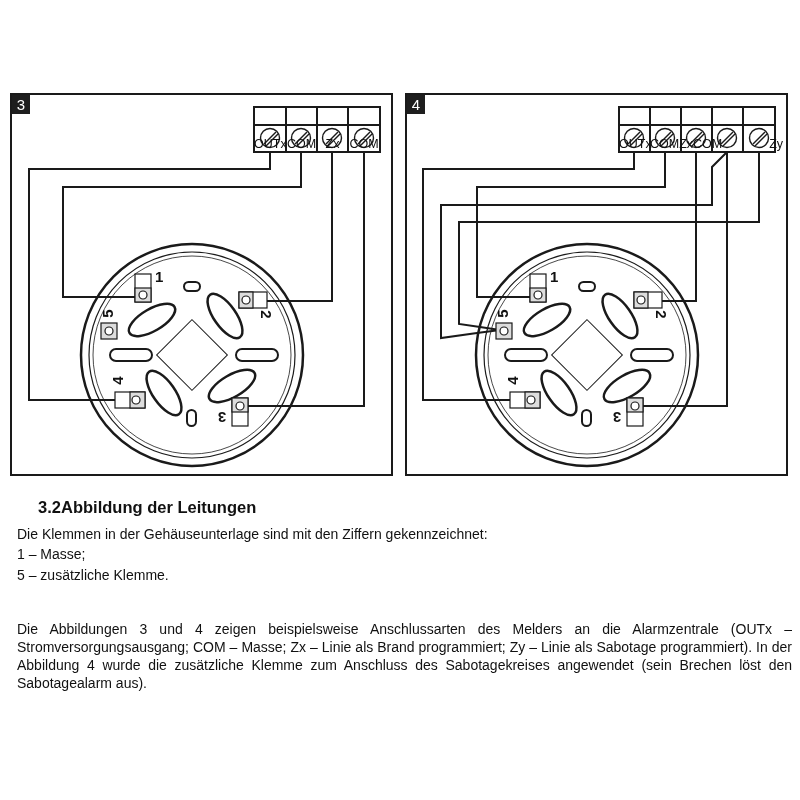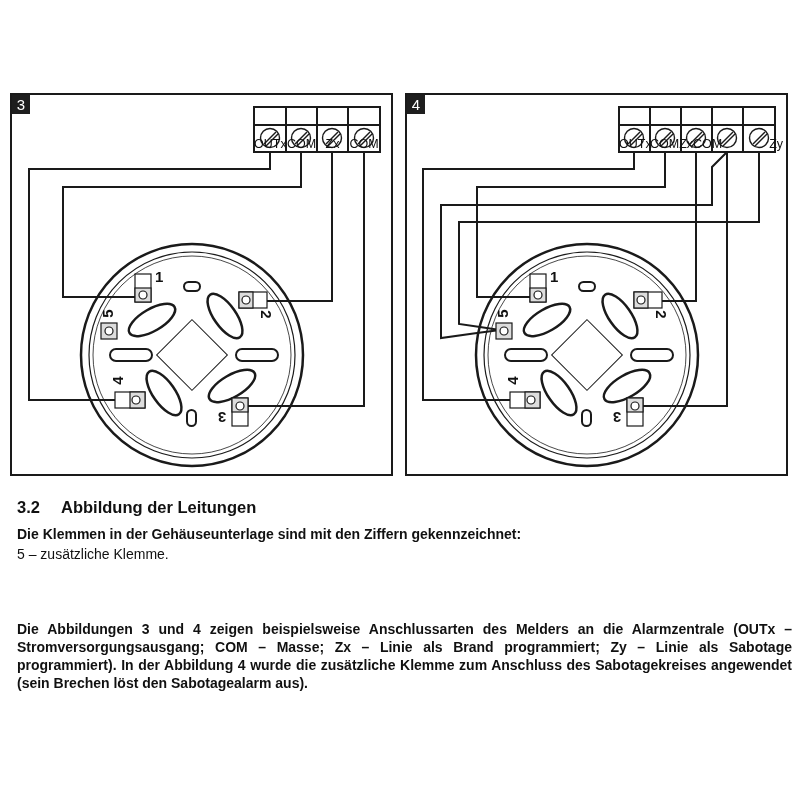--- a/index.html
+++ b/index.html
@@ -5,23 +5,23 @@
   html, body { margin: 0; padding: 0; background: #ffffff; }
   body { width: 800px; height: 800px; position: relative; overflow: hidden;
          font-family: "Liberation Sans", sans-serif; color: #111; }
   .figure { position: absolute; top: 0; left: 0; }
   .fig-svg { position: absolute; left: 0; top: 0; }
   .fig-num { position: absolute; background: #1e1e1e; color: #fff;
              font-family: "Liberation Sans", sans-serif; font-size: 15px;
              width: 18px; height: 19px; line-height: 19px; text-align: center; }
   .heading { position: absolute; left: 17px; top: 498px; font-size: 16.5px;
              font-weight: bold; margin: 0; white-space: nowrap; }
-  .heading .num { display: inline-block; width: 44px; }
+  .heading .num { display: inline-block; width: 44px; text-align: right; }
   .body-text { position: absolute; left: 17px; width: 775px; font-size: 14px;
-               line-height: 20.5px; margin: 0; font-weight: bold; }
+               line-height: 20.5px; margin: 0; }
   .intro { top: 524px; }
   .list { position: absolute; left: 17px; top: 544px; margin: 0; padding: 0;
           list-style: none; font-size: 14px; line-height: 20.5px; }
   .para { top: 620px; text-align: justify; line-height: 18px; }
   .term-label { font-family: "Liberation Sans Narrow", "Liberation Sans", sans-serif; margin-top: 28px; }
 </style>
 </head>
 <body>
 
 <div class="figure">
@@ -187,15 +187,16 @@
   <span style="position:absolute;left:613px;top:409px;font-size:15px;font-weight:bold;transform:rotate(180deg);">3</span>
   <span style="position:absolute;left:508px;top:372px;font-size:15px;font-weight:bold;transform:rotate(-90deg);">4</span>
   <span style="position:absolute;left:498px;top:305px;font-size:15px;font-weight:bold;transform:rotate(-90deg);">5</span>
 </div>
 
 <h2 class="heading">
   <span class="num">3.2</span><span>Abbildung der Leitungen</span>
 </h2>
 <p class="body-text intro">Die Klemmen in der Gehäuseunterlage sind mit den Ziffern gekennzeichnet:</p>
 <ul class="list">
+  <li>1 – Masse;</li>
   <li>5 – zusätzliche Klemme.</li>
 </ul>
 <p class="body-text para">Die Abbildungen 3 und 4 zeigen beispielsweise Anschlussarten des Melders an die Alarmzentrale (OUTx – Stromversorgungsausgang; COM – Masse; Zx – Linie als Brand programmiert; Zy – Linie als Sabotage programmiert). In der Abbildung 4 wurde die zusätzliche Klemme zum Anschluss des Sabotagekreises angewendet (sein Brechen löst den Sabotagealarm aus).</p>
 
 </body></html>

